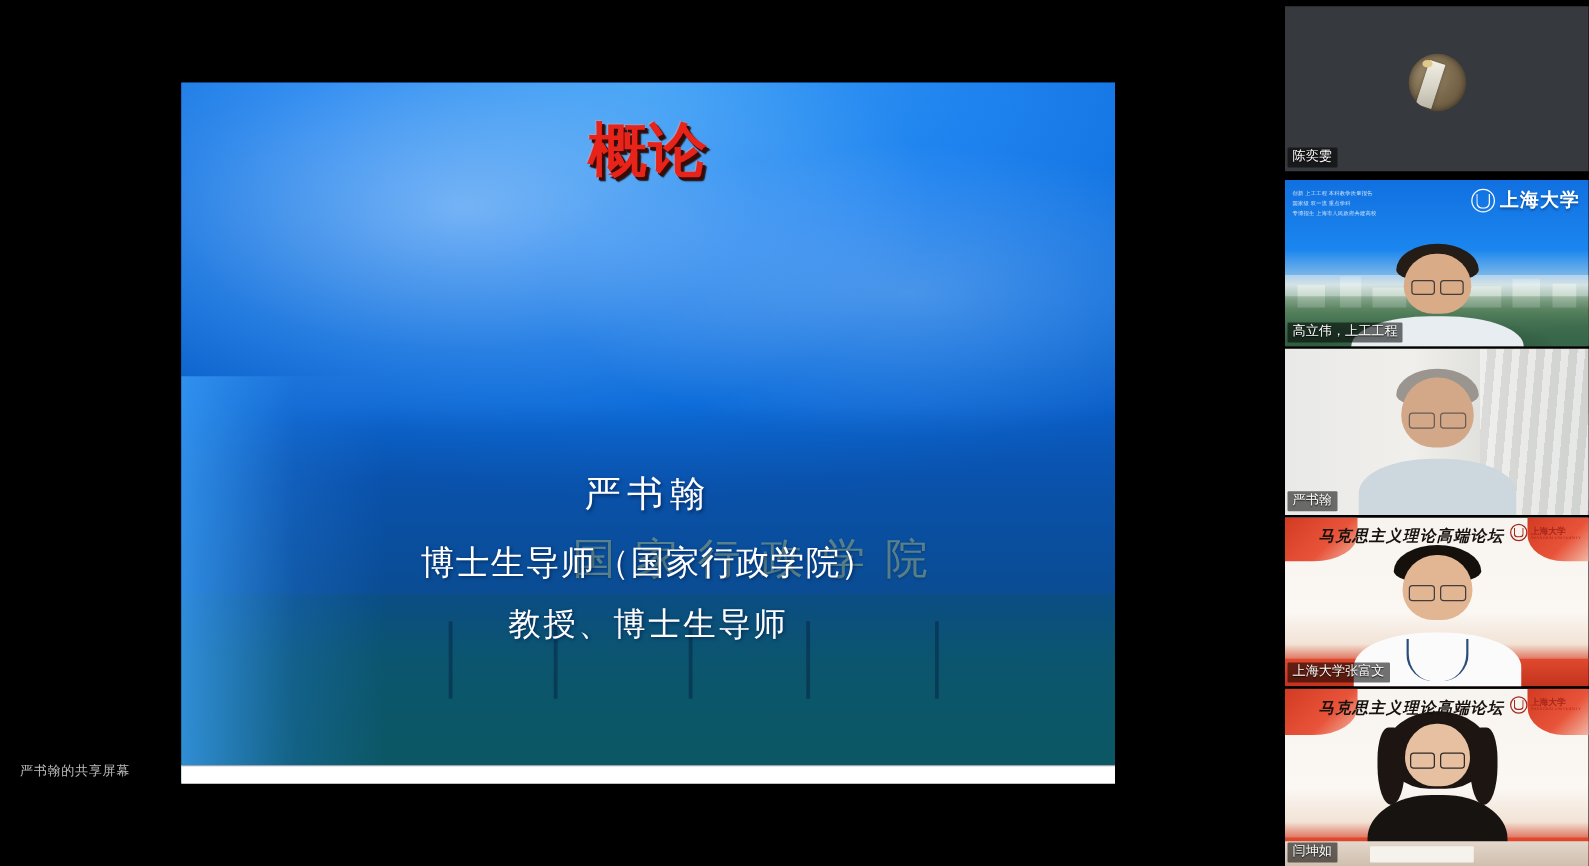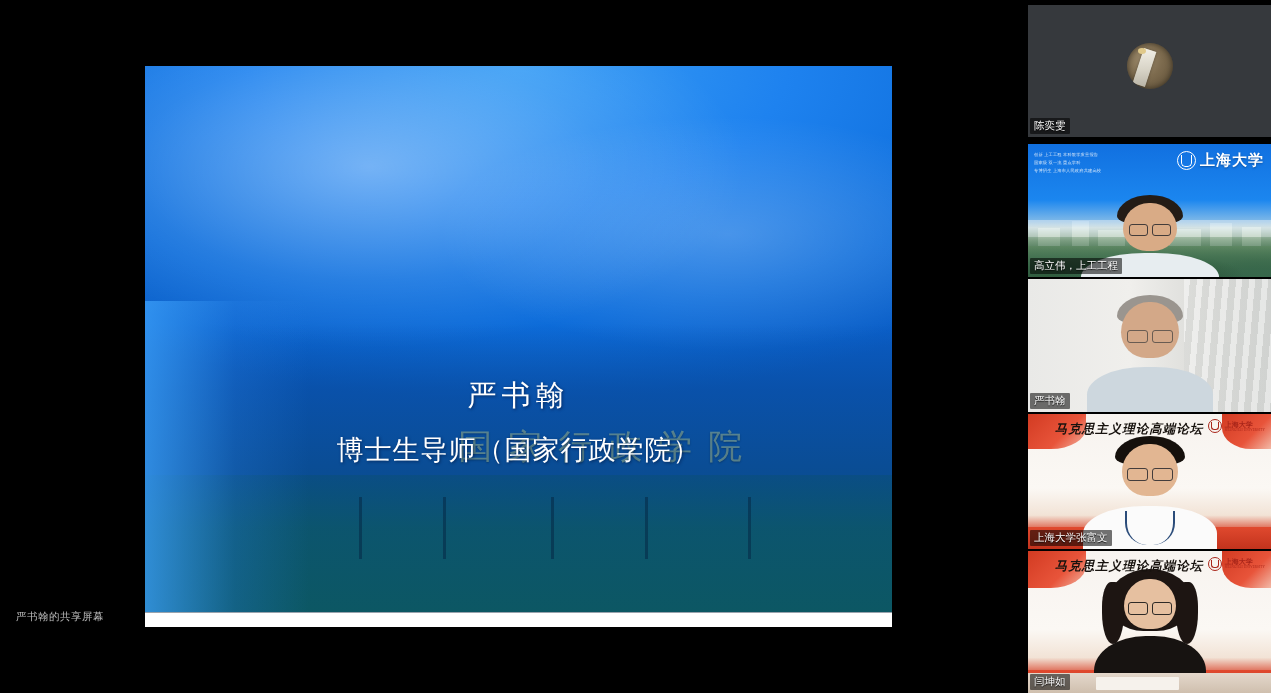--- a/index.html
+++ b/index.html
@@ -436,25 +436,27 @@
 
       <div class="fence">
         <i style="left:4%"></i>
           <i style="left:21%"></i>
           <i style="left:43%"></i>
         <i style="left:62%"></i>
           <i style="left:83%"></i>
       </div>
 
       <div class="slide-title">
+        <span class="line2">概论</span>
       </div>
 
       <div class="slide-presenter">
         <div class="p-name">严书翰</div>
         <div class="p-org">博士生导师（国家行政学院）</div>
+        <div class="p-title">教授、博士生导师</div>
       </div>
     </div>
 
     <div class="slide-footer"></div>
 
     <div class="share-label">严书翰的共享屏幕</div>
   </div>
 
   <div class="filmstrip">
 

